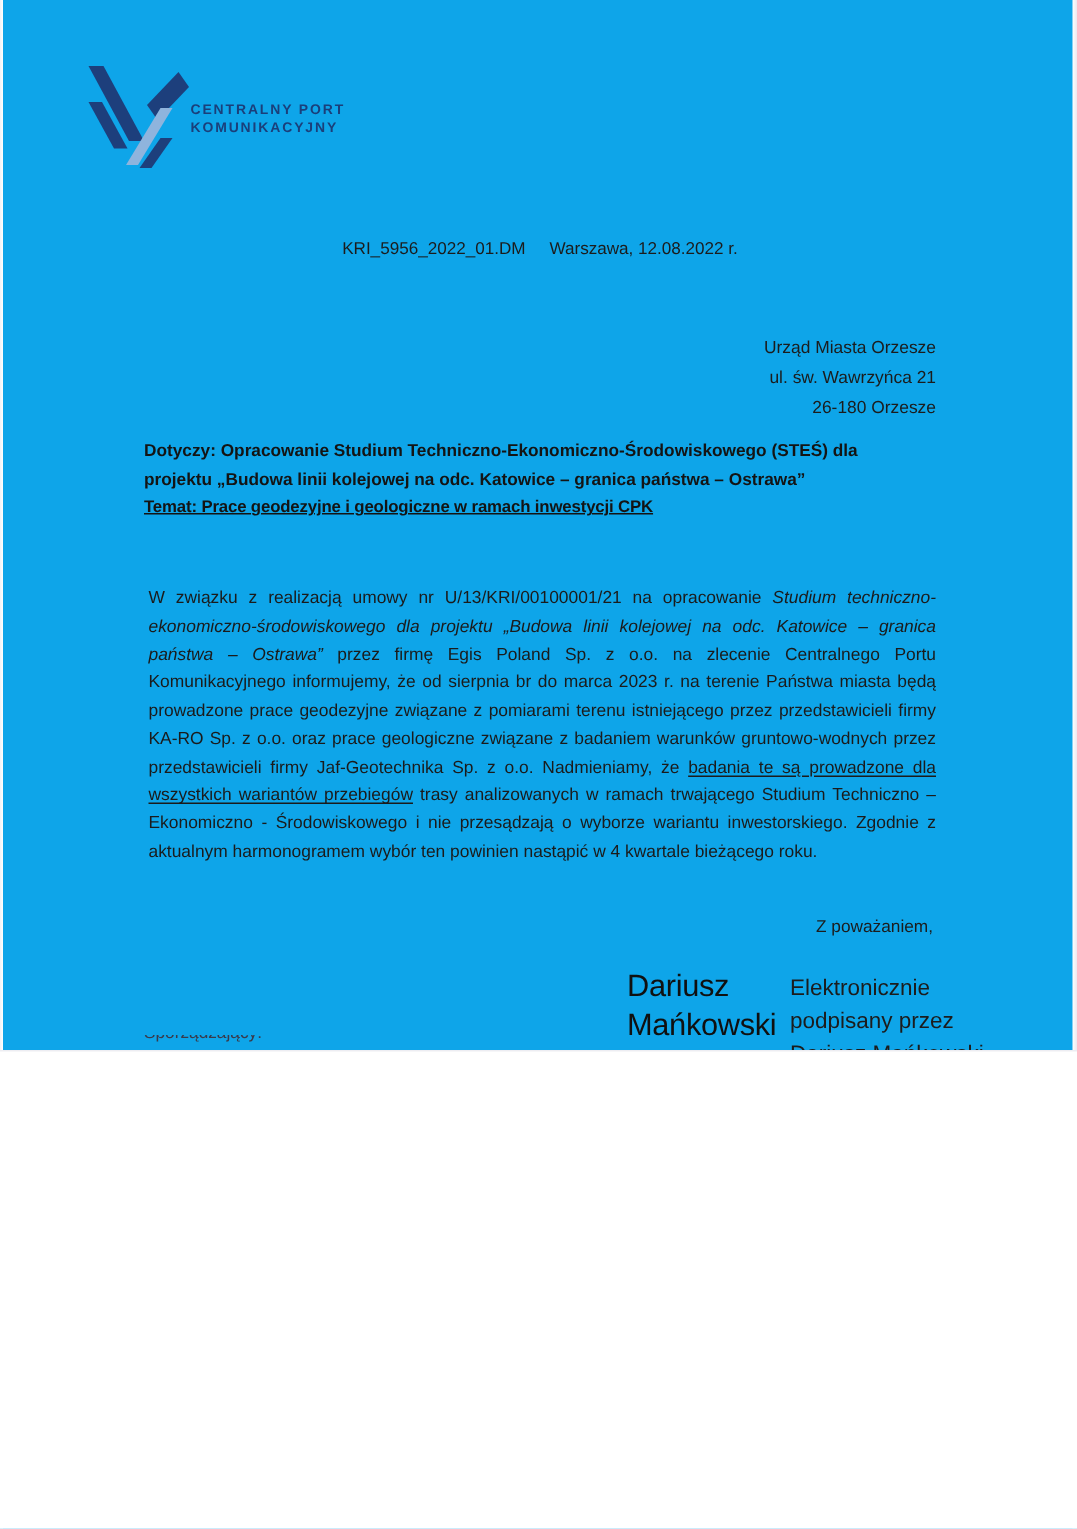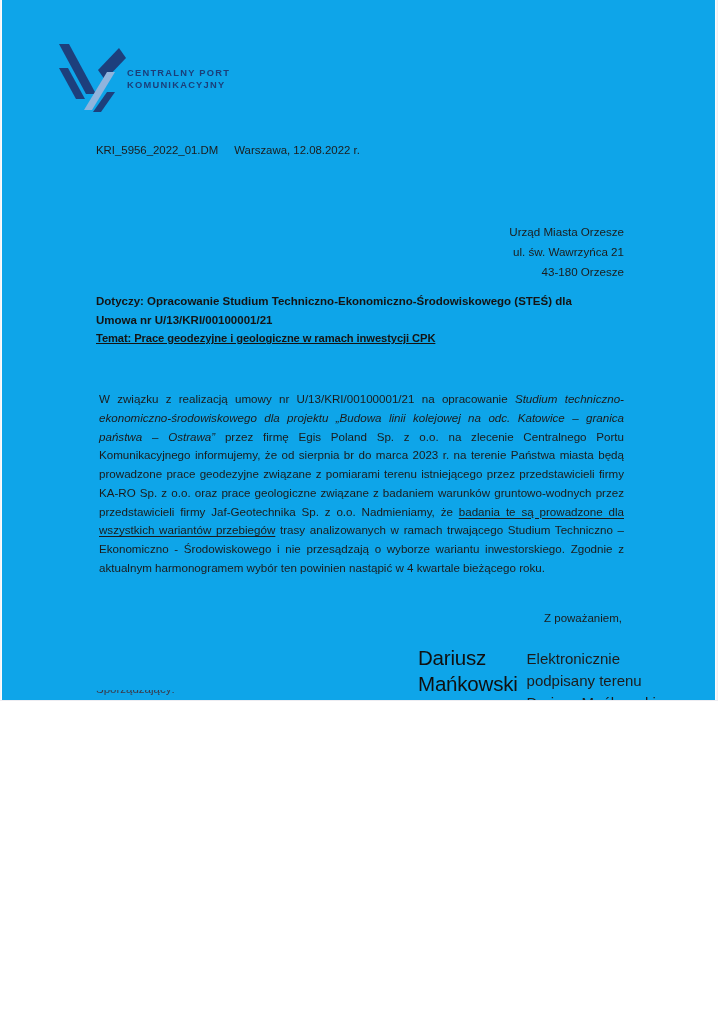--- a/index.html
+++ b/index.html
@@ -49,24 +49,24 @@
     font-weight: bold;
     letter-spacing: 1.25px;
     color: #1b3f7a;
     white-space: nowrap;
   }
 
   
   .ref-row {
     position: absolute;
     left: 96px;
-    top: 144px;
+    top: 160px;
     width: 528px;
     display: flex;
-    justify-content: flex-start;
+    justify-content: center;
     align-items: baseline;
     font-size: 11.4px;
     color: #1c1c1c;
   }
   .ref-left { white-space: nowrap; }
   .ref-right { white-space: nowrap; margin-left: 16px; }
 
   
   .addressee {
     position: absolute;
@@ -218,43 +218,43 @@
   </div>
 
   <div class="ref-row">
     <div class="ref-left">KRI_5956_2022_01.DM</div>
     <div class="ref-right">Warszawa, 12.08.2022 r.</div>
   </div>
 
   <div class="addressee">
     <div>Urząd Miasta Orzesze</div>
     <div>ul. św. Wawrzyńca 21</div>
-    <div>43-180 Orzesze</div>
+    <div>26-180 Orzesze</div>
   </div>
 
   <div class="subject">
     <div>Dotyczy: Opracowanie Studium Techniczno-Ekonomiczno-Środowiskowego (STEŚ) dla</div>
-    <div>Umowa nr U/13/KRI/00100001/21</div>
+    <div>projektu „Budowa linii kolejowej na odc. Katowice – granica państwa – Ostrawa”</div>
     <div class="topic-line">Temat: Prace geodezyjne i geologiczne w ramach inwestycji CPK</div>
   </div>
 
   <div class="body-copy">
     <p><span>W związku z realizacją umowy nr U/13/KRI/00100001/21 na opracowanie </span><i>Studium techniczno-ekonomiczno-środowiskowego dla projektu „Budowa linii kolejowej na odc. Katowice – granica państwa – Ostrawa”</i><span> przez firmę Egis Poland Sp. z o.o. na zlecenie Centralnego Portu Komunikacyjnego informujemy, że od sierpnia br do marca 2023 r. na terenie Państwa miasta będą prowadzone prace geodezyjne związane z pomiarami terenu istniejącego przez przedstawicieli firmy KA-RO Sp. z o.o. oraz prace geologiczne związane z badaniem warunków gruntowo-wodnych przez przedstawicieli firmy Jaf-Geotechnika Sp. z o.o. Nadmieniamy, że </span><u>badania te są prowadzone dla wszystkich wariantów przebiegów</u><span> trasy analizowanych w ramach trwającego Studium Techniczno – Ekonomiczno - Środowiskowego i nie przesądzają o wyborze wariantu inwestorskiego. Zgodnie z aktualnym harmonogramem wybór ten powinien nastąpić w 4 kwartale bieżącego roku.</span></p>
   </div>
 
   <div class="closing">Z poważaniem,</div>
 
   <div class="signature">
     <div class="sig-name">
       <div>Dariusz</div>
       <div>Mańkowski</div>
     </div>
     <div class="sig-meta">
       <div>Elektronicznie</div>
-      <div>podpisany terenu</div>
+      <div>podpisany przez</div>
       <div>Dariusz Mańkowski</div>
       <div>Data: 2022.08.12</div>
     </div>
   </div>
 
   <div class="footer-clip">
     <span>Sporządzający:</span>
   </div>
 
   <div class="lower-fold"></div>

